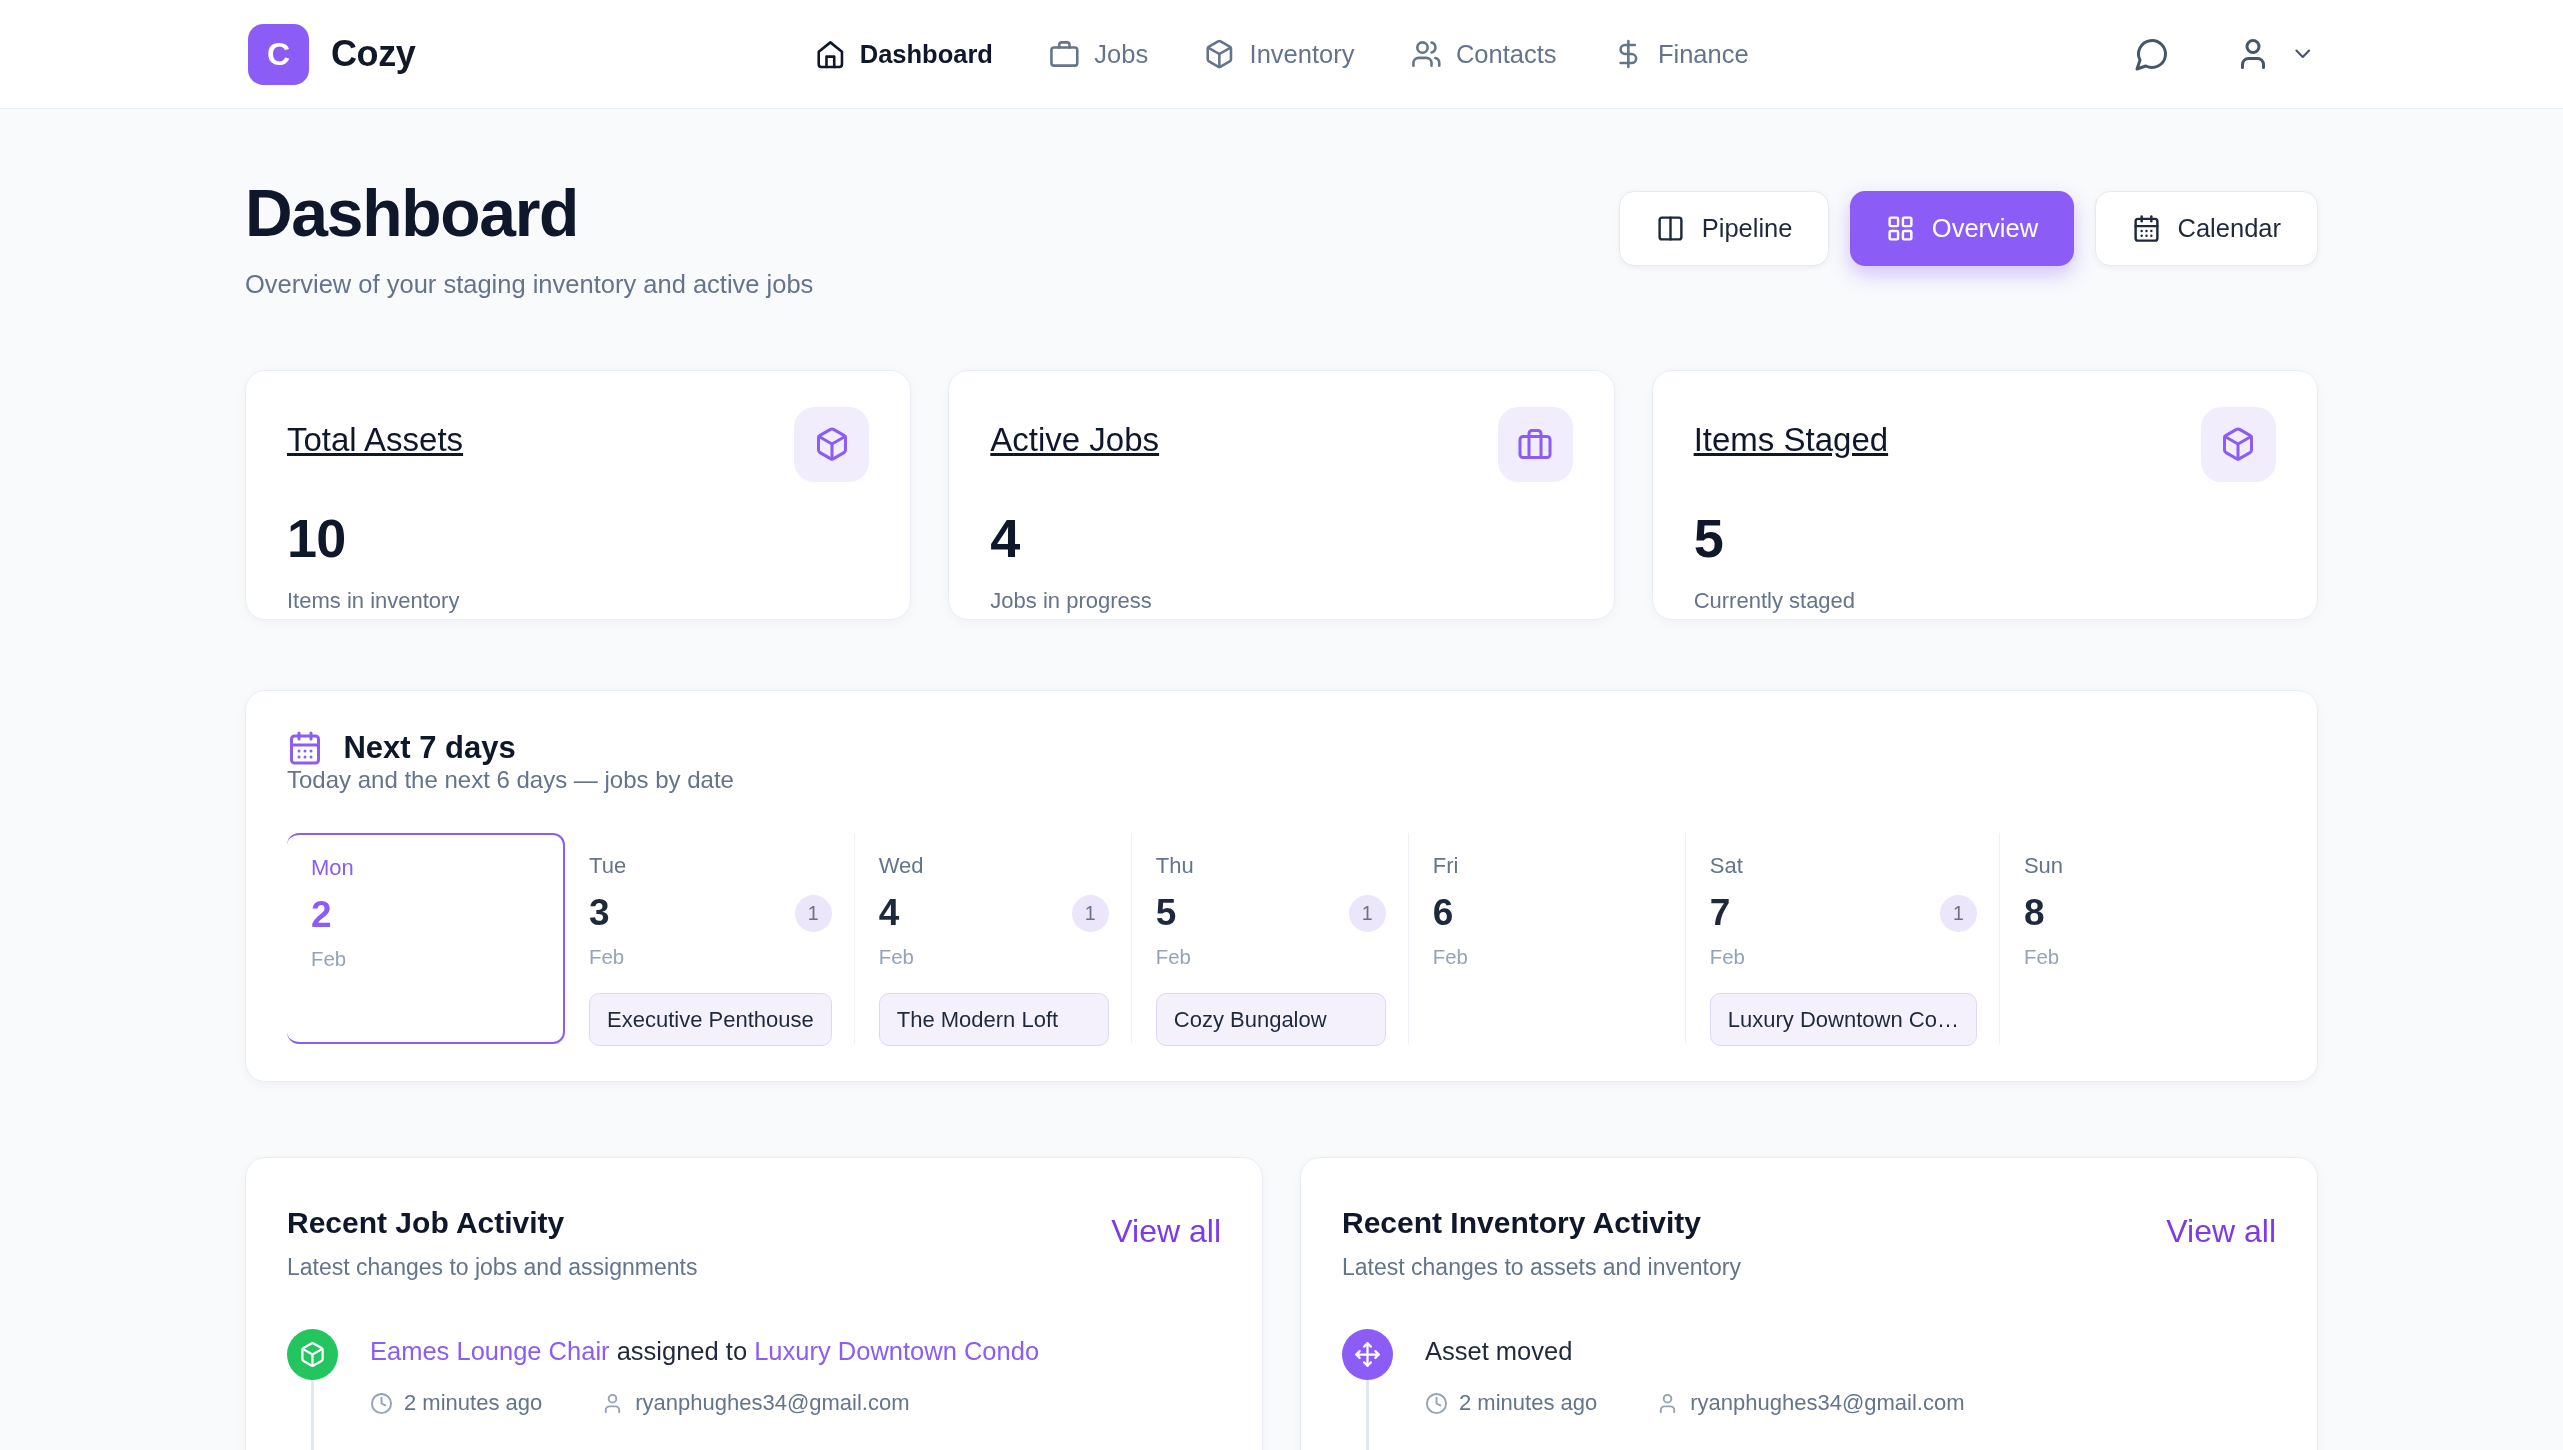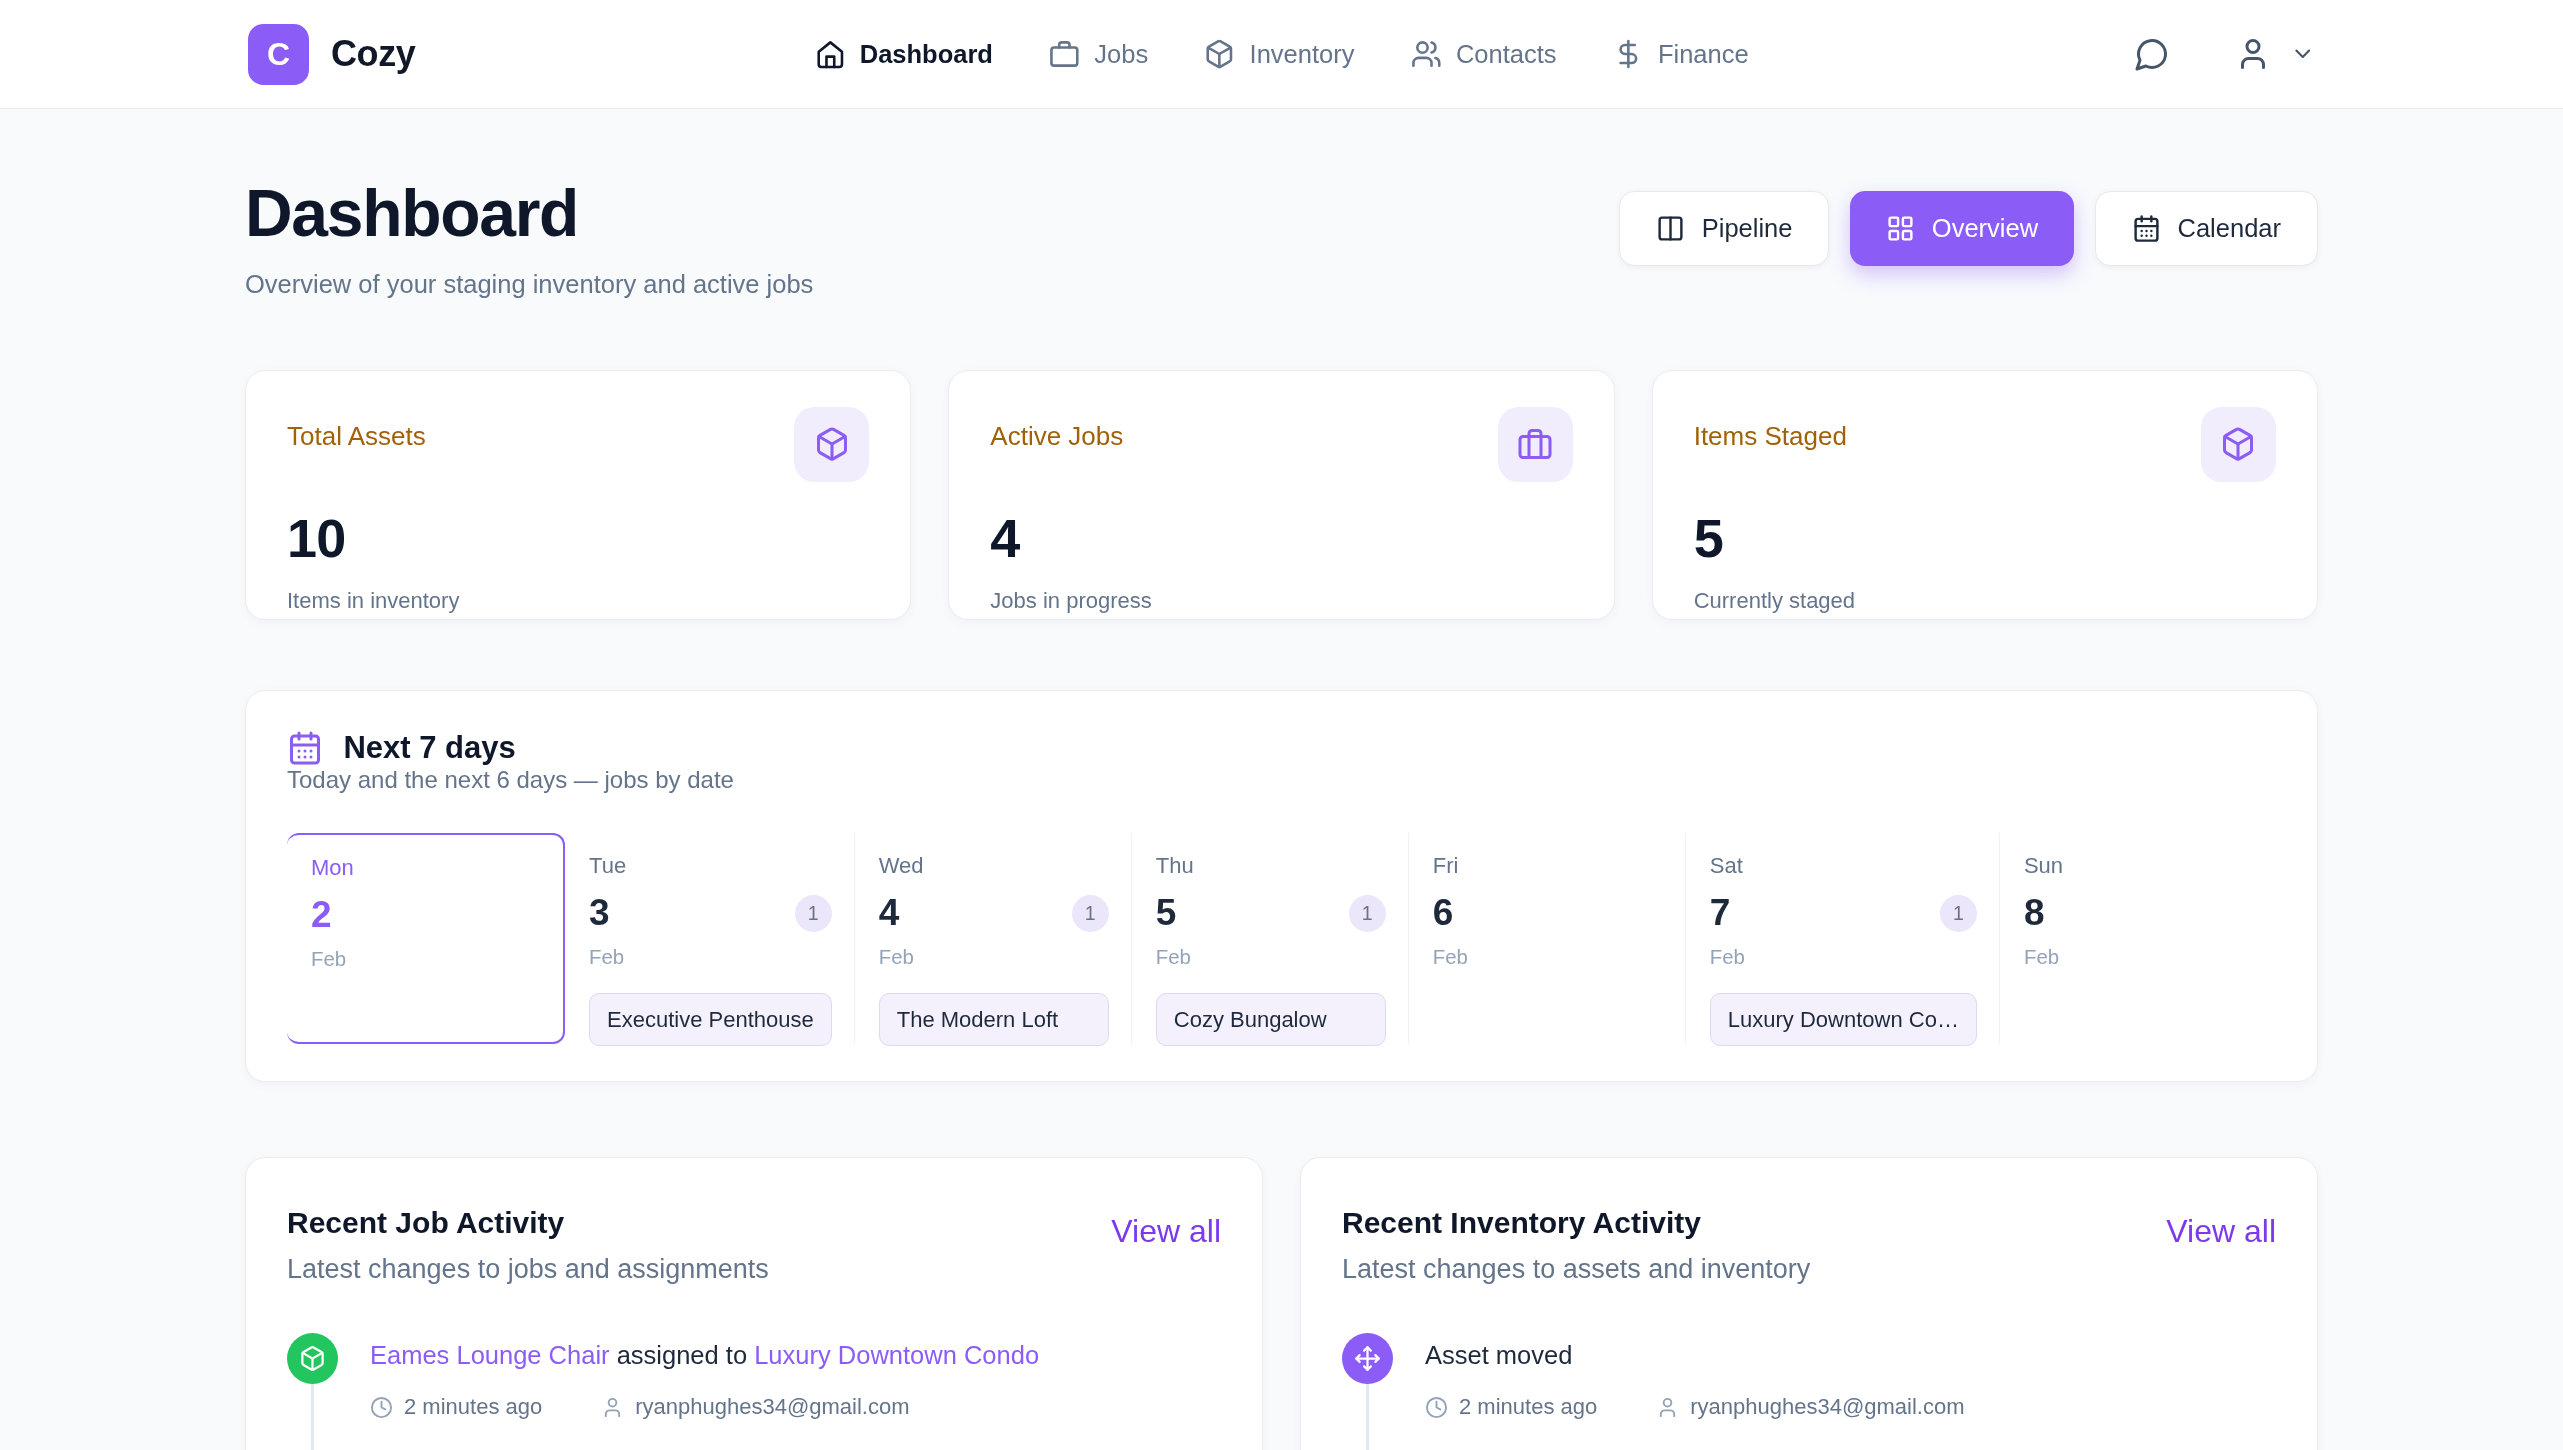--- a/index.html
+++ b/index.html
@@ -75,21 +75,21 @@
 
   
   .stats { display: flex; gap: 37px; margin-top: 71px; }
   .stat-card {
     flex: 1; height: 250px;
     background: #ffffff; border: 1.7px solid #e9edf4; border-radius: 20.4px;
     padding: 36px 41px; position: relative;
     box-shadow: 0 2.5px 10.2px rgba(15,23,42,0.04);
   }
   .stat-top { display: flex; justify-content: space-between; align-items: flex-start; }
-  .stat-label { font-size: 26px; color: #a16207; margin-top: 13.6px; }
+  .stat-label { font-size: 33px; color: #0f172a; margin-top: 13.6px; text-decoration: underline; }
   .icon-chip {
     width: 75px; height: 75px; border-radius: 20.4px;
     background: #f1edfd; color: #8b5cf6;
     display: flex; align-items: center; justify-content: center;
   }
   .icon-chip svg { width: 36px; height: 36px; }
   .stat-value { font-size: 54px; font-weight: bold; color: #0f172a; margin-top: 25.5px; letter-spacing: -0.8px; }
   .stat-caption { font-size: 22px; color: #64748b; margin-top: 18.7px; }
 
   
@@ -130,21 +130,21 @@
   
   .activity-row { display: flex; gap: 37px; margin-top: 75px; }
   .activity-card {
     flex: 1; height: 586px; overflow: hidden;
     background: #ffffff; border: 1.7px solid #e9edf4; border-radius: 20.4px;
     padding: 48px 41px; position: relative;
     box-shadow: 0 2.5px 10.2px rgba(15,23,42,0.04);
   }
   .activity-head { display: flex; justify-content: space-between; align-items: flex-start; }
   .activity-title { font-size: 30px; font-weight: bold; color: #0f172a; }
-  .activity-sub { font-size: 27px; color: #64748b; margin-top: 13.6px; }
+  .activity-sub { font-size: 23px; color: #64748b; margin-top: 13.6px; }
   .view-all { font-size: 32px; color: #7c3aed; cursor: pointer; margin-top: 6.8px; }
 
   .timeline { position: relative; margin-top: 48px; }
   .tl-line { position: absolute; left: 24px; top: 13.6px; width: 3.4px; height: 764px; background: #e2e8f0; }
   .tl-item { position: relative; display: flex; gap: 32px; margin-bottom: 25.5px; min-height: 109px; }
   .tl-icon {
     width: 51px; height: 51px; border-radius: 50%; flex: none;
     display: flex; align-items: center; justify-content: center;
     color: #ffffff; position: relative; z-index: 1;
   }

